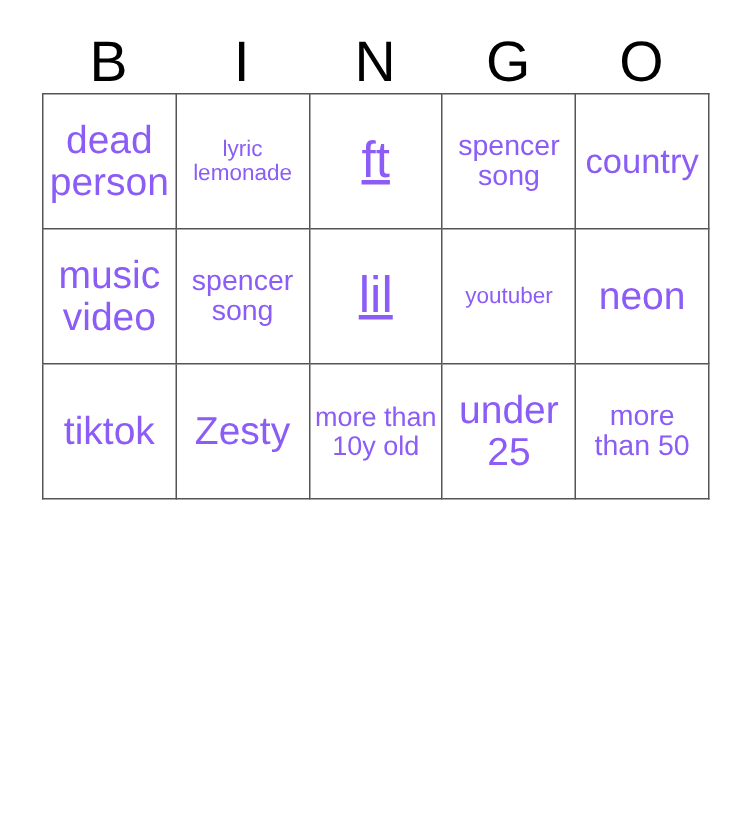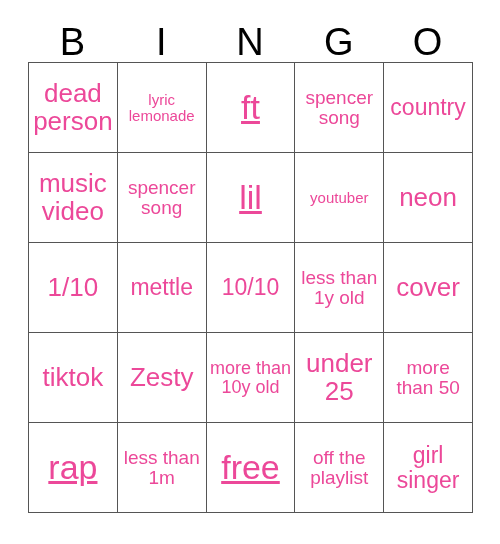--- a/index.html
+++ b/index.html
@@ -60,21 +60,21 @@
     vertical-align: middle;
     padding: 1px 2px;
     box-sizing: border-box;
     overflow: hidden;
     word-wrap: break-word;
   }
   .cell-text {
     display: block;
     line-height: 1.05;
     font-weight: 400;
-    color: #ec4899;
+    color: #8b5cf6;
   }
 
   
   .fs-xxl .cell-text { font-size: 34px; text-decoration: underline; }
   .fs-xl  .cell-text { font-size: 26px; }
   .fs-lg  .cell-text { font-size: 23px; }
   .fs-md  .cell-text { font-size: 19px; }
   .fs-sm  .cell-text { font-size: 15px; }
   .fs-xs  .cell-text { font-size: 18px; }
 </style>
@@ -122,65 +122,31 @@
           </td>
         <td class="bingo-cell fs-sm">
             <span class="cell-text">youtuber</span>
           </td>
         <td class="bingo-cell fs-xl">
             <span class="cell-text">neon</span>
           </td>
       </tr>
       <tr>
         <td class="bingo-cell fs-xl">
-            <span class="cell-text">1/10</span>
-          </td>
-        <td class="bingo-cell fs-lg">
-            <span class="cell-text">mettle</span>
-          </td>
-        <td class="bingo-cell fs-lg">
-            <span class="cell-text">10/10</span>
-          </td>
-        <td class="bingo-cell fs-md">
-            <span class="cell-text">less than 1y old</span>
-          </td>
-        <td class="bingo-cell fs-xl">
-            <span class="cell-text">cover</span>
-          </td>
-      </tr>
-      <tr>
-        <td class="bingo-cell fs-xl">
             <span class="cell-text">tiktok</span>
           </td>
         <td class="bingo-cell fs-xl">
             <span class="cell-text">Zesty</span>
           </td>
         <td class="bingo-cell fs-xs">
             <span class="cell-text">more than 10y old</span>
           </td>
         <td class="bingo-cell fs-xl">
             <span class="cell-text">under 25</span>
           </td>
         <td class="bingo-cell fs-md">
             <span class="cell-text">more than 50</span>
           </td>
       </tr>
-      <tr>
-        <td class="bingo-cell fs-xxl">
-            <span class="cell-text">rap</span>
-          </td>
-        <td class="bingo-cell fs-md">
-            <span class="cell-text">less than 1m</span>
-          </td>
-        <td class="bingo-cell fs-xxl">
-            <span class="cell-text">free</span>
-          </td>
-        <td class="bingo-cell fs-md">
-            <span class="cell-text">off the playlist</span>
-          </td>
-        <td class="bingo-cell fs-lg">
-            <span class="cell-text">girl singer</span>
-          </td>
-      </tr>
     </tbody>
   </table>
 
 </div>
 
 </body></html>

